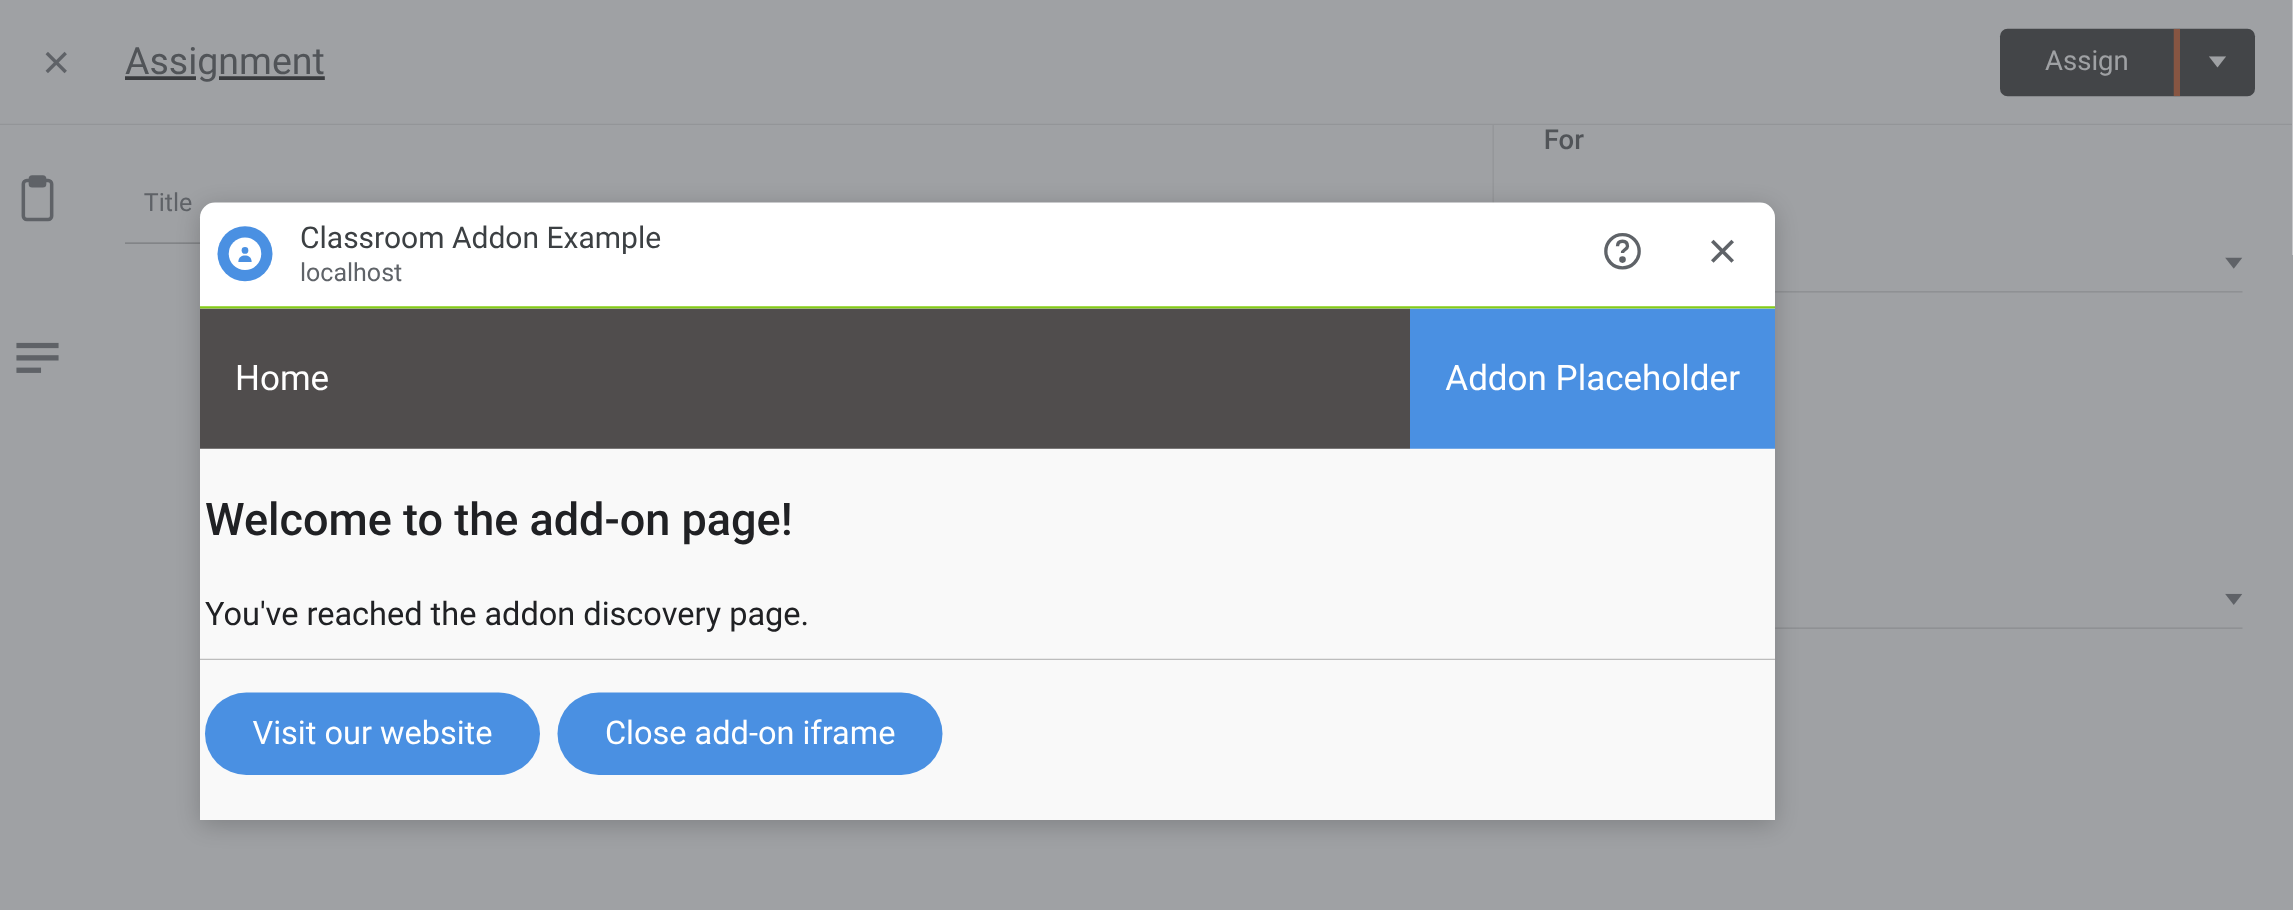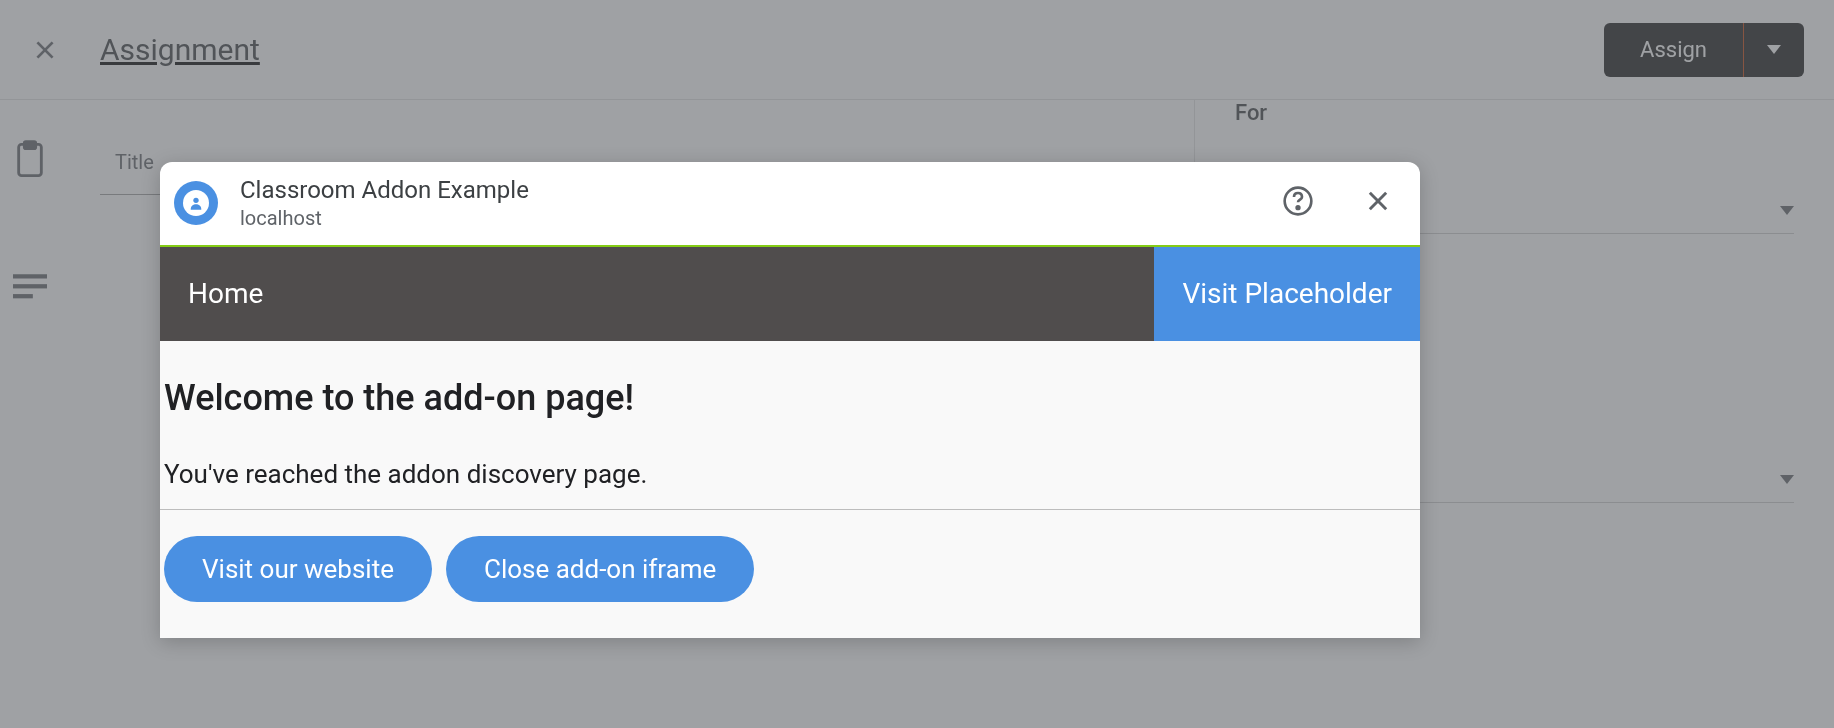--- a/index.html
+++ b/index.html
@@ -74,21 +74,21 @@
       border-radius: 6px;
       overflow: hidden;
       height: 54px;
     }
     
     .assign-button-text {
       padding: 0 36px;
       display: flex;
       align-items: center;
       font-size: 22px;
-      border-right: 1px solid #c2410c;
+      border-right: 5px solid #c2410c;
     }
     
     .assign-button-caret {
       width: 60px;
       display: flex;
       align-items: center;
       justify-content: center;
       font-size: 16px;
     }
     
@@ -234,21 +234,21 @@
     }
     
     
     .iframe-content {
       background: #f9f9f9;
       padding: 0;
     }
     
     .iframe-nav {
       display: flex;
-      height: 94px;
+      height: 112px;
     }
     
     .iframe-nav-home {
       flex: 1;
       background: #504d4d;
       color: #fff;
       display: flex;
       align-items: center;
       padding-left: 28px;
       font-size: 28px;
@@ -395,21 +395,21 @@
           <line x1="5" y1="5" x2="19" y2="19"></line>
           <line x1="19" y1="5" x2="5" y2="19"></line>
         </svg>
       </div>
     </div>
   </div>
 
   <div class="iframe-content">
     <div class="iframe-nav">
       <div class="iframe-nav-home">Home</div>
-      <div class="iframe-nav-login">Visit Placeholder</div>
+      <div class="iframe-nav-login">Addon Placeholder</div>
     </div>
     <div class="iframe-body">
       <h1 class="iframe-heading">Welcome to the add-on page!</h1>
       <p class="iframe-text">You've reached the addon discovery page.</p>
       <div class="iframe-buttons">
         <button class="iframe-button">Visit our website</button>
         <button class="iframe-button">Close add-on iframe</button>
       </div>
     </div>
   </div>

